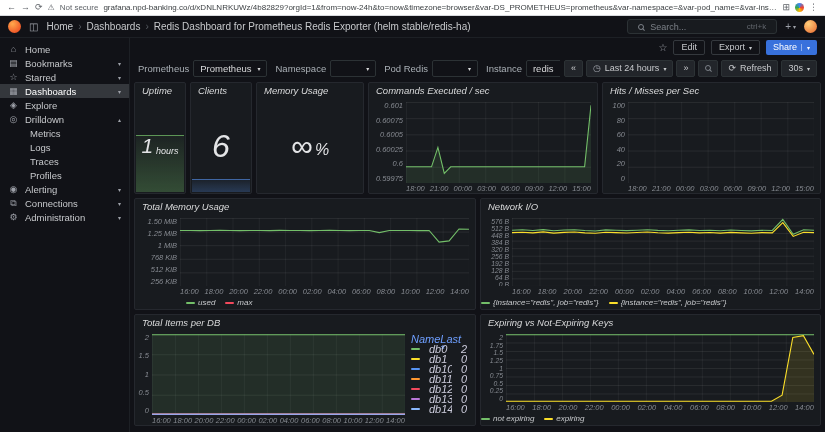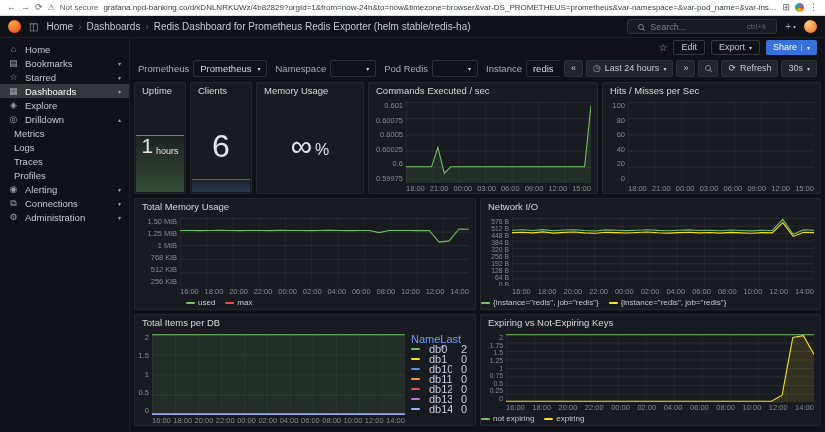--- a/index.html
+++ b/index.html
@@ -27,21 +27,21 @@
   .mag { width:6px; height:6px; border:1px solid #7b8087; border-radius:50%; position:relative; display:inline-block; flex:none; }
   .mag::after { content:""; position:absolute; width:3px; height:1px; background:#7b8087; right:-2px; bottom:-1px; transform:rotate(45deg); }
   .gavatar { width:13px; height:13px; border-radius:50%; background:radial-gradient(circle at 35% 30%, #ffce7a, #e8662d); flex:none; cursor:pointer; }
   .caret { font-size:6px; color:inherit; }
 
   
   .shell { display:flex; height:394px; }
   .sidebar { width:130px; flex:none; border-right:1px solid #1d2025; padding-top:4px; background:#111217; overflow:hidden; }
   .nav-item { display:flex; align-items:center; gap:6px; height:14px; padding:0 8px; font-size:9.5px; color:#c7c9cc; cursor:pointer; }
   .nav-item[data-sel="true"] { background:#34373c; color:#fff; }
-  .nav-item[data-child="true"] { padding-left:14px; }
+  .nav-item[data-child="true"] { padding-left:30px; }
   .nav-ico { width:11px; font-size:9px; color:#9da0a8; text-align:center; flex:none; }
   .nav-chev { margin-left:auto; font-size:6px; color:#9da0a8; }
 
   main { flex:1; display:flex; flex-direction:column; background:#111217; min-width:0; }
   .actionsbar { height:18px; display:flex; justify-content:flex-end; align-items:center; gap:6px; padding:0 8px; flex:none; }
   .star { font-size:10px; }
   .btn { display:flex; align-items:center; gap:4px; font-size:9px; height:15px; padding:0 7px; border-radius:2px; border:1px solid #34383d; background:transparent; color:#c7c9cc; cursor:pointer; font-family:inherit; }
   .btn.pri { border:none; color:#fff; }
   .btn.pri .caret { border-left:1px solid rgba(255,255,255,.45); padding-left:5px; font-size:6px; }
 
@@ -50,21 +50,21 @@
   .var { display:flex; align-items:center; flex:none; }
   .vlabel { color:#aab0b6; margin-right:4px; font-size:9.5px; }
   .vvalue { display:flex; align-items:center; gap:6px; min-width:46px; height:17px; padding:0 6px; border:1px solid #2c3235; border-radius:2px; background:#111217; color:#d8d9da; font-size:9.5px; cursor:pointer; justify-content:space-between; }
   .timectl { display:flex; gap:3px; align-items:center; flex:none; }
   .tbtn { display:flex; align-items:center; gap:4px; height:17px; padding:0 6px; background:#22252a; border:1px solid #2c3235; border-radius:2px; color:#c7c9cc; font-size:9px; cursor:pointer; font-family:inherit; white-space:nowrap; }
   .clockico { font-size:9px; color:#9da0a8; }
 
   
   .dash { flex:1; padding:2px 4px 4px; display:flex; flex-direction:column; gap:4px; min-height:0; }
   .row { display:flex; gap:4px; height:112px; flex:none; }
-  .panel { background:#181b1f; border:1px solid #25282e; border-radius:2px; display:flex; flex-direction:column; position:relative; min-width:0; overflow:hidden; }
+  .panel { background:#181b1f; border:1px solid #25282e; border-radius:2px; display:flex; flex-direction:column; position:relative; min-width:0; overflow:hidden;font-style:italic; }
   .ptitle { height:16px; line-height:16px; padding:0 7px; font-size:9.5px; color:#d8d9da; white-space:nowrap; overflow:hidden; text-overflow:ellipsis; flex:none; z-index:1; }
   .statbody { flex:1; display:flex; align-items:center; justify-content:center; gap:3px; color:#e3e4e6; z-index:1; }
   .v-uptime { font-size:21px; }
   .v-clients { font-size:32px; }
   .v-mem { font-size:30px; }
   .unit { font-size:9px; margin-top:9px; }
   .unit-mem { font-size:16px; margin-top:8px; }
   .fill-green { position:absolute; left:1px; right:1px; bottom:1px; height:52%; background:linear-gradient(to bottom, rgba(115,191,105,.05), rgba(115,191,105,.30)); border-top:1px solid rgba(115,191,105,.65); }
   .fill-blue { position:absolute; left:1px; right:1px; bottom:1px; height:13px; background:linear-gradient(to bottom, rgba(87,148,242,.06), rgba(87,148,242,.25)); border-top:1px solid rgba(87,148,242,.5); }
 

